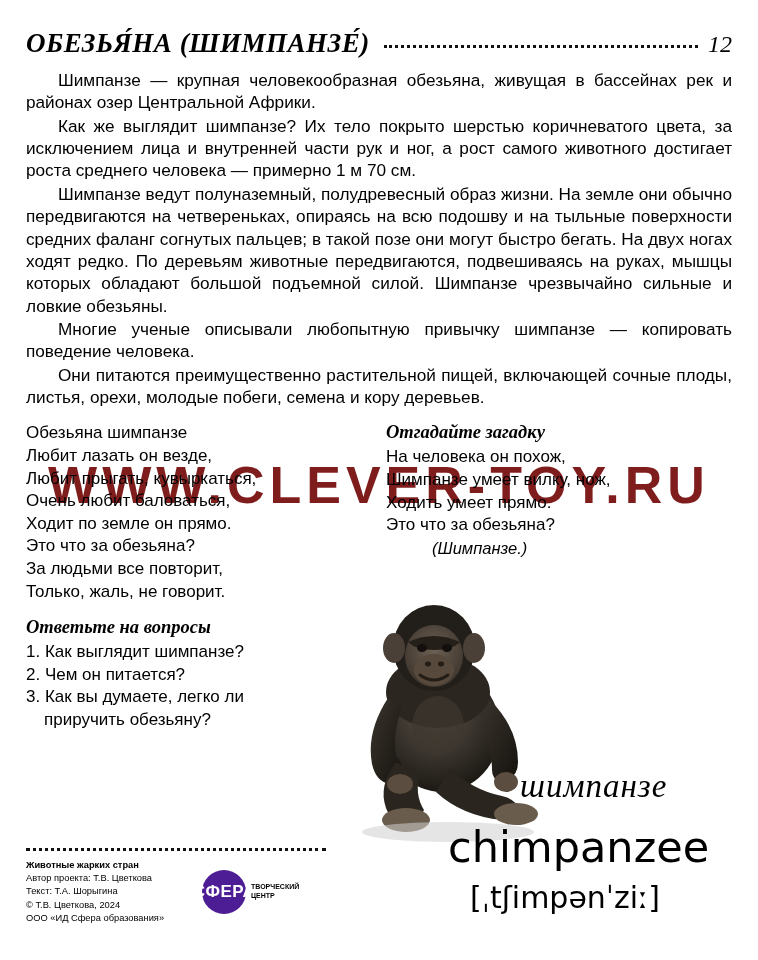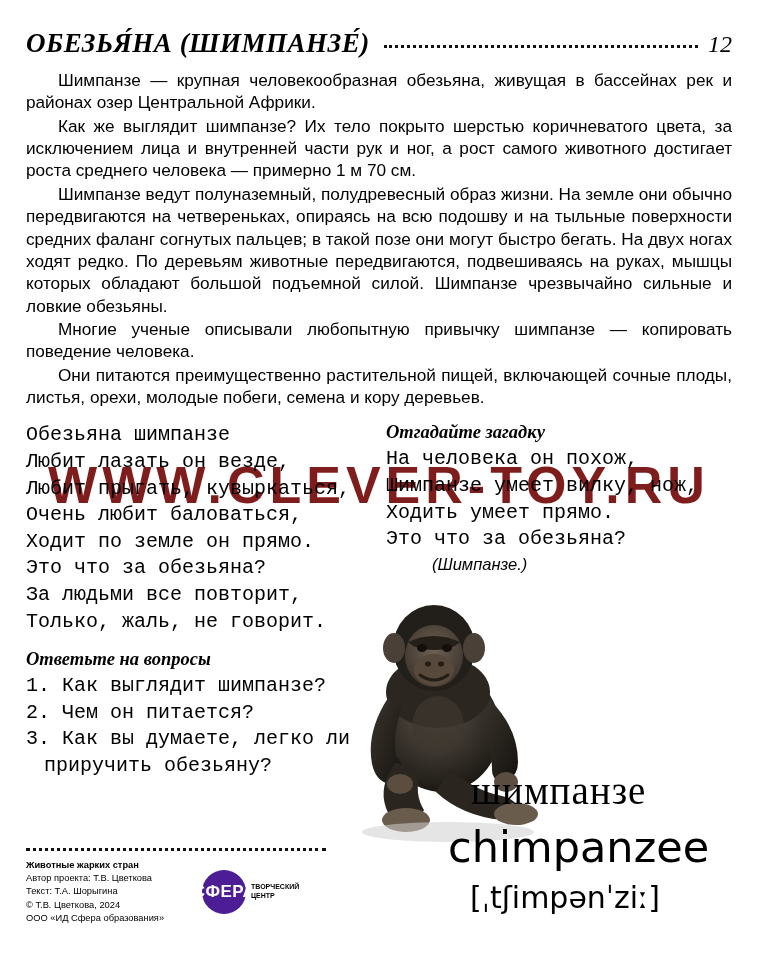--- a/index.html
+++ b/index.html
@@ -92,23 +92,23 @@
     padding-left: 12px;
   }
   .sect-head {
     font-family: "Liberation Serif", serif;
     font-weight: bold;
     font-style: italic;
     font-size: 18.5px;
     margin-bottom: 3px;
   }
   .verse-line, .riddle-line, .q-line {
-    font-size: 20px;
+    font-size: 17px;
     line-height: 1.33;
-    font-family: Liberation Mono, monospace;
+    font-family: Liberation Sans, sans-serif;
   }
   .answer {
     font-size: 16.5px;
     font-style: italic;
     font-family: "Liberation Sans", sans-serif;
     margin-left: 46px;
     margin-top: 2px;
   }
   .q-block {
     margin-top: 14px;
@@ -124,24 +124,25 @@
     position: absolute;
     left: 330px;
     top: 580px;
     width: 230px;
     height: 270px;
     z-index: 1;
   }
   
   .script-word {
     position: absolute;
-    left: 471px;
+    left: 520px;
     top: 768px;
     font-family: "Liberation Serif", serif;
-    font-size: 39px;
+    font-style: italic;
+    font-size: 33px;
     letter-spacing: 1px;
     z-index: 3;
   }
   .eng-word {
     position: absolute;
     left: 448px;
     top: 822px;
     font-family: "DejaVu Sans", sans-serif;
     font-size: 43px;
     letter-spacing: 0px;

